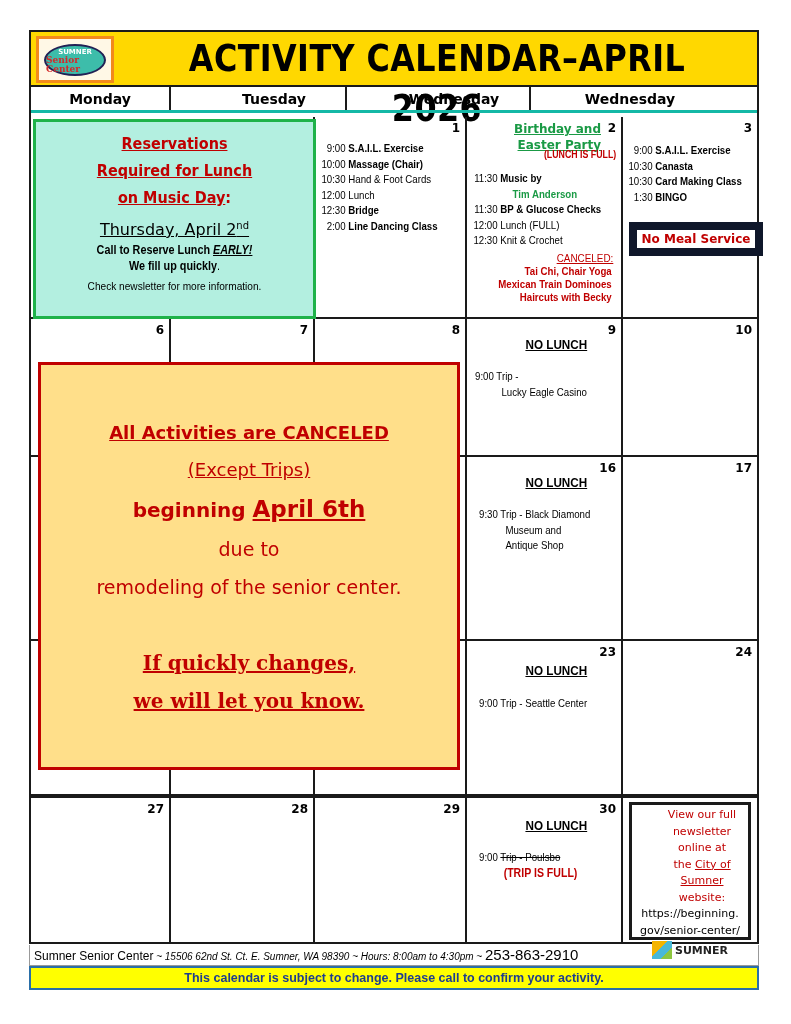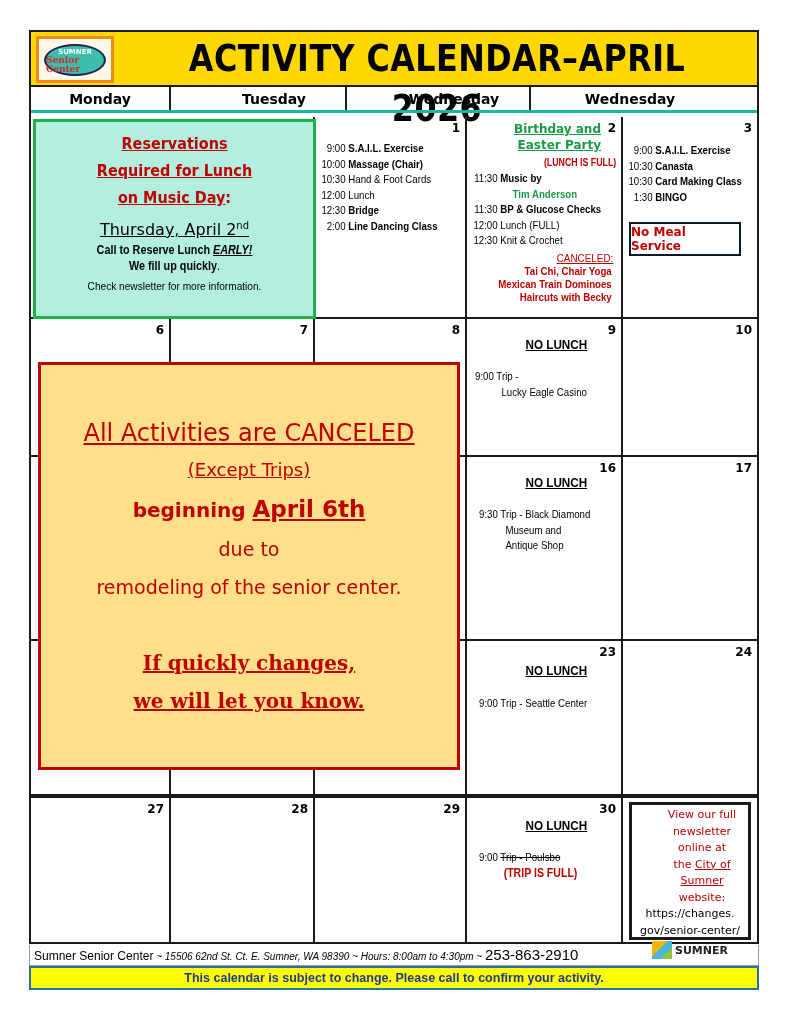--- a/index.html
+++ b/index.html
@@ -39,25 +39,25 @@
   .resv .r2 { margin-top: 3px; font-size: 16px; color: #000; text-decoration: underline; line-height: 24px; font-family: "DejaVu Sans", sans-serif; }
   .resv .r2 sup { font-size: 10px; }
   .resv .r3 { font-size: 12px; font-weight: bold; line-height: 16px; transform: scaleX(0.9); }
   .resv .r4 { margin-top: 5px; font-size: 11px; line-height: 14px; transform: scaleX(0.92); }
 
   .center-col { position: absolute; left: 0; right: 0; text-align: right; }
   .green-u { color: #1a9a45; font-weight: bold; text-decoration: underline; font-family: "DejaVu Sans", sans-serif; font-size: 12px; line-height: 16px; }
   .red-b { color: #c00000; font-weight: bold; }
   .nolunch { font-weight: bold; text-decoration: underline; font-size: 13px; transform: scaleX(0.9); display: inline-block; }
 
-  .nomeal { position: absolute; left: 6px; top: 105px; width: 112px; height: 34px; border: 2px solid #0f172a; color: #c00000;
+  .nomeal { position: absolute; left: 6px; top: 105px; width: 134px; height: 34px; border: 8px solid #0f172a; color: #c00000;
     font-family: "DejaVu Sans", sans-serif; font-weight: bold; font-size: 12px; display: flex; align-items: center; justify-content: center; }
 
   .notice { position: absolute; left: 38px; top: 362px; width: 422px; height: 408px; background: #ffdf8a; border: 3px solid #c00000; text-align: center; color: #c00000; font-family: "DejaVu Sans", sans-serif; }
-  .notice .n1 { margin-top: 50px; font-size: 24px; font-weight: normal; text-decoration: underline; line-height: 36px; }
+  .notice .n1 { margin-top: 50px; font-size: 18px; font-weight: bold; text-decoration: underline; line-height: 36px; }
   .notice .n2 { font-size: 18px; text-decoration: underline; line-height: 38px; }
   .notice .n3 { font-size: 20px; font-weight: bold; line-height: 40px; }
   .notice .n3 u { font-size: 23px; }
   .notice .n4 { font-size: 19px; line-height: 38px; }
   .notice .n5 { margin-top: 38px; font-size: 20px; font-weight: bold; text-decoration: underline; line-height: 38px; font-family: "DejaVu Serif", serif; }
 
   .newsbox { position: absolute; left: 6px; top: 4px; width: 122px; height: 138px; border: 3px solid #1a1a1a; text-align: center; font-family: "DejaVu Sans", sans-serif; font-size: 11px; line-height: 16.5px; padding-top: 2px; }
   .newsbox .red { color: #c00000; margin-left: 24px; }
   .sumner-logo { display: flex; align-items: center; justify-content: center; margin-top: 2px; gap: 3px; }
   .sl-icon { width: 20px; height: 18px; background: linear-gradient(135deg, #f4b400 0 40%, #49b8d8 40% 70%, #8dc63f 70%); }
@@ -118,21 +118,21 @@
           <div class="ev"><span style="display: inline-block; width: 28px; text-align: right; margin-right: 3px;">12:30</span><span style="font-weight: bold;">Bridge</span></div>
           <div class="ev"><span style="display: inline-block; width: 28px; text-align: right; margin-right: 3px;">2:00</span><span style="font-weight: bold;">Line Dancing Class</span></div>
         </div>
     </div>
     <div class="cell c3">
       <div class="dnum">2</div>
       <div class="center-col" style="top:4px;left:0;right:20px;">
         <div class="green-u">Birthday and</div>
         <div class="green-u">Easter Party</div>
       </div>
-      <div class="center-col" style="top:40px;font-size:10px;">
+      <div class="center-col" style="top:32px;font-size:10px;">
         <span class="red-b" style="display:inline-block;transform:scaleX(0.88);">(LUNCH IS FULL)</span>
       </div>
       <div class="evlist" style="top:54px;left:6px;" id="thu2-list">
           <div class="ev"><span style="display: inline-block; width: 28px; text-align: right; margin-right: 3px;">11:30</span><span style="font-weight: bold;">Music by</span></div>
           <div class="ev"><span style="display: inline-block; width: 28px; text-align: right; margin-right: 3px;"></span><span style="font-weight: bold; color: rgb(26, 154, 69); padding-left: 14px;">Tim Anderson</span></div>
           <div class="ev"><span style="display: inline-block; width: 28px; text-align: right; margin-right: 3px;">11:30</span><span style="font-weight: bold;">BP &amp; Glucose Checks</span></div>
           <div class="ev"><span style="display: inline-block; width: 28px; text-align: right; margin-right: 3px;">12:00</span><span>Lunch (FULL)</span></div>
           <div class="ev"><span style="display: inline-block; width: 28px; text-align: right; margin-right: 3px;">12:30</span><span>Knit &amp; Crochet</span></div>
         </div>
       <div class="center-col" style="top:135px;font-size:11px;line-height:13px;color:#c00000;font-weight:bold;">
@@ -228,21 +228,21 @@
         <div class="ev"><span>9:00</span> <span style="text-decoration:line-through;">Trip - Poulsbo</span></div>
         <div class="ev red-b" style="padding-left:28px;font-size:12px;">(TRIP IS FULL)</div>
       </div>
     </div>
     <div class="cell c4">
       <div class="newsbox">
         <div class="red">View our full</div>
         <div class="red">newsletter online at</div>
         <div class="red"><span>the </span><span style="text-decoration:underline;">City of Sumner</span></div>
         <div class="red">website:</div>
-        <div>https://changes.</div>
+        <div>https://beginning.</div>
         <div>gov/senior-center/</div>
         <div class="sumner-logo">
           <span class="sl-icon"></span>
           <span class="sl-text">SUMNER</span>
         </div>
       </div>
     </div>
   </div>
 </div>
 

